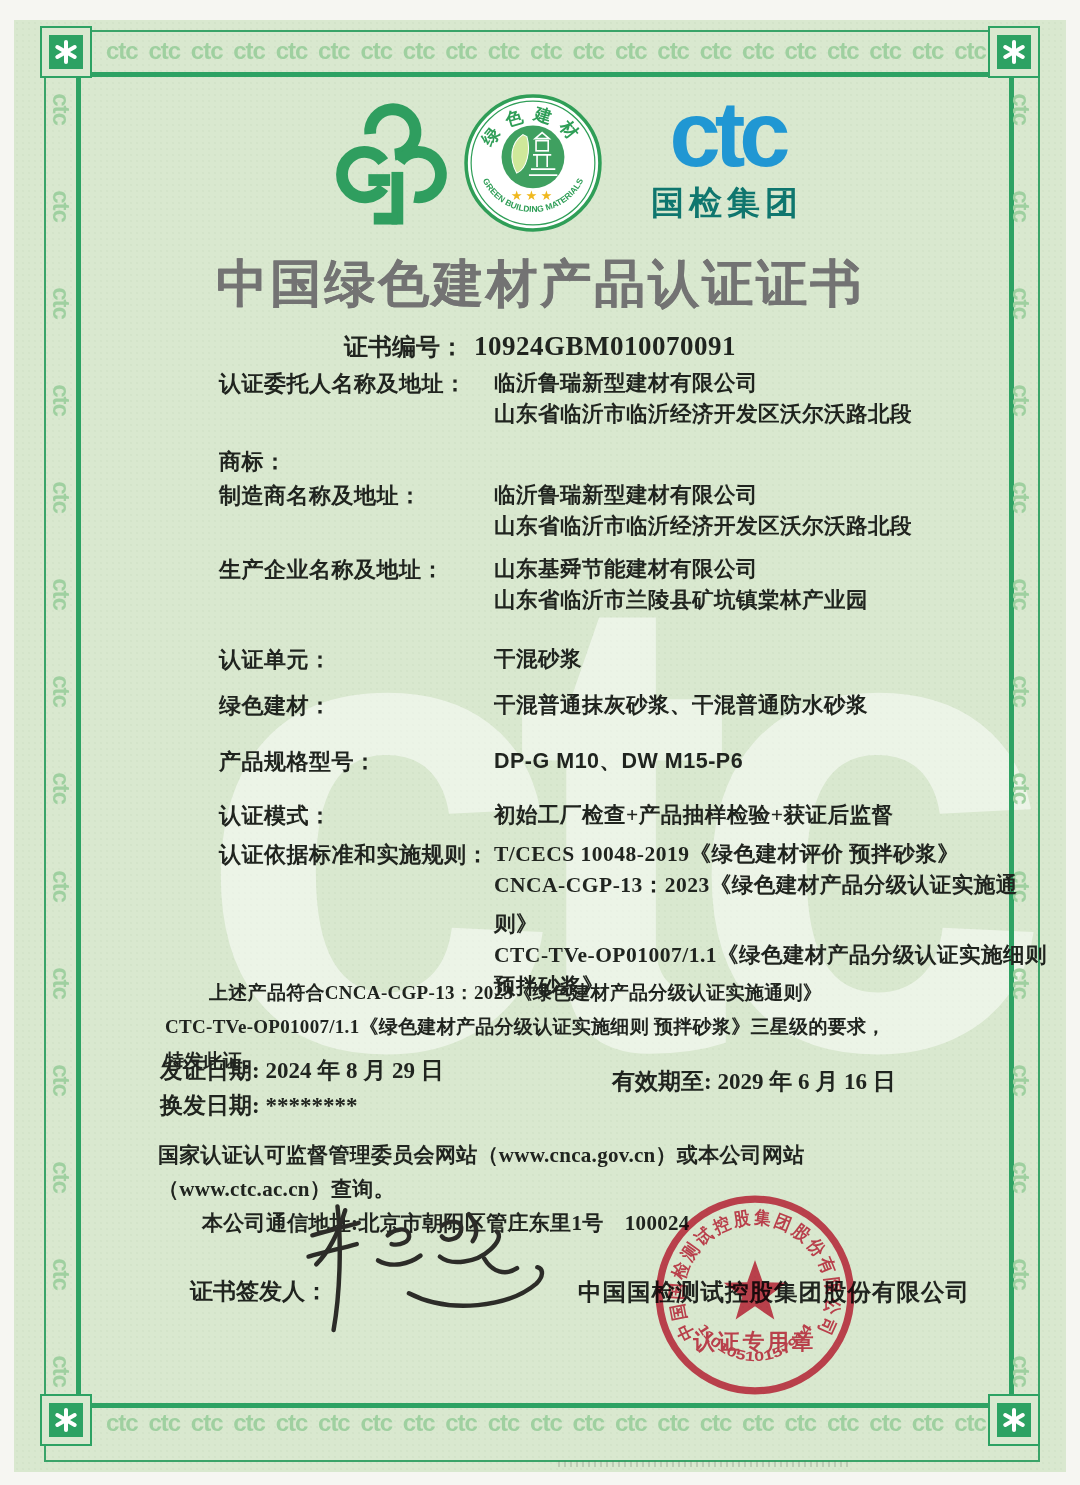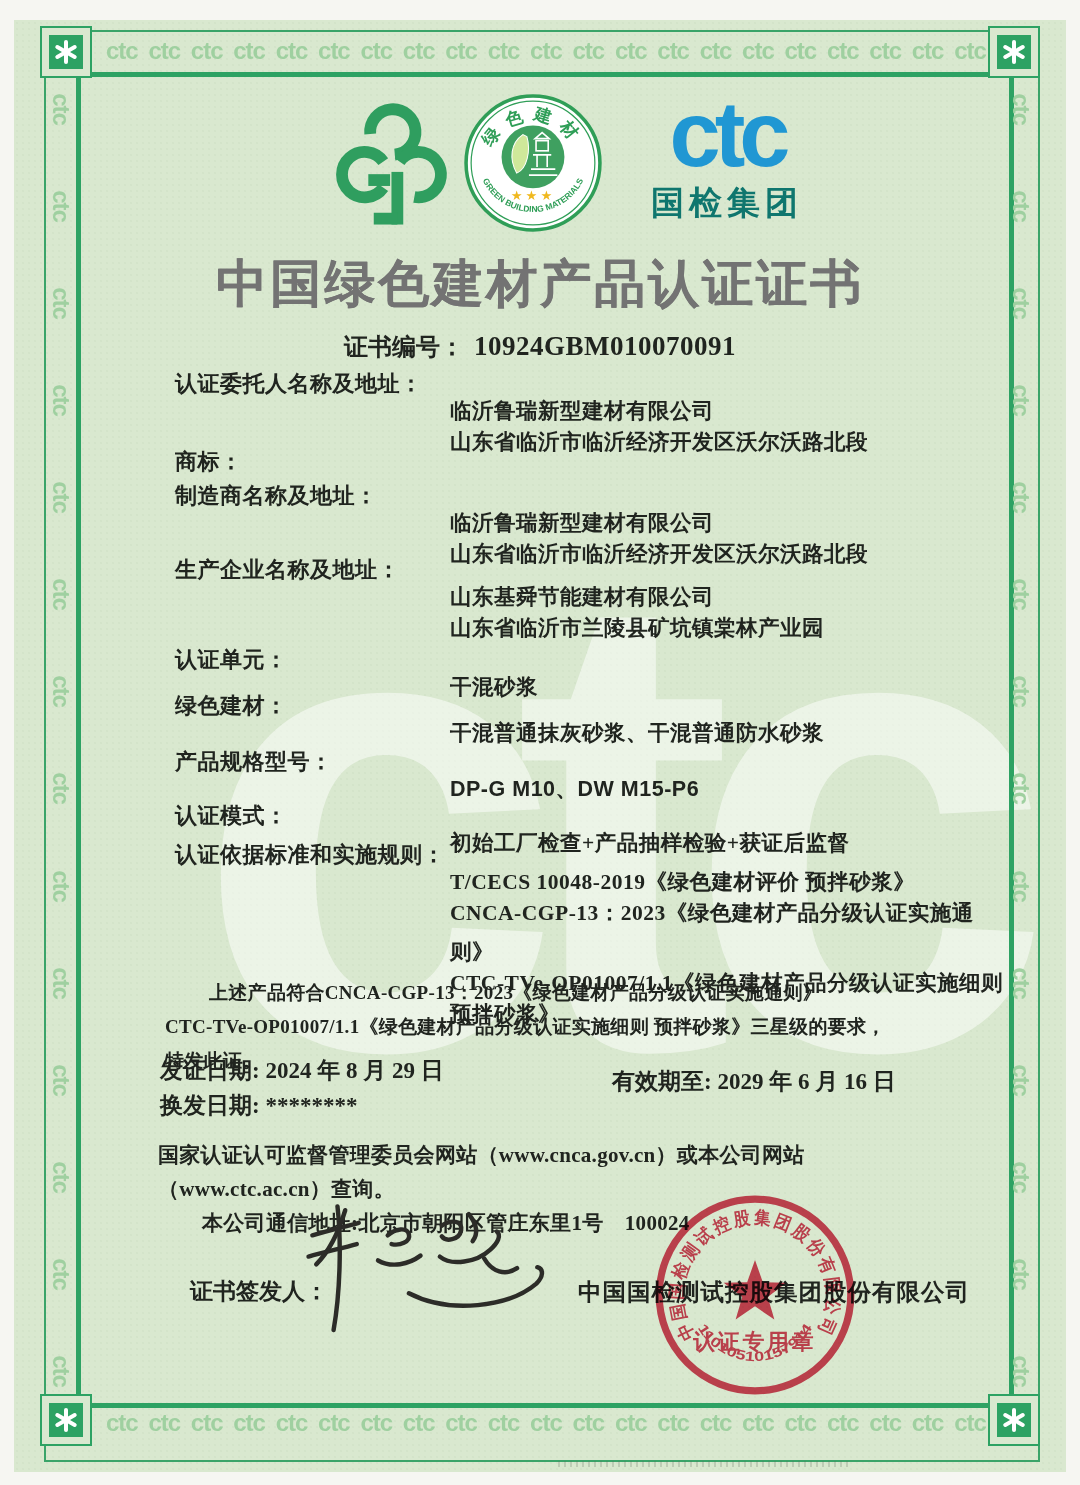--- a/index.html
+++ b/index.html
@@ -39,23 +39,23 @@
            letter-spacing:5px;color:#0f766e;margin-top:4px;}
   
   .title{left:0;top:250px;width:1080px;text-align:center;font-weight:900;font-size:51px;
          letter-spacing:3px;color:#737373;text-shadow:.6px 0 currentColor;}
   .certline{left:0;top:331px;width:1080px;display:flex;justify-content:center;gap:10px;align-items:baseline;}
   .certlabel{font-weight:bold;font-size:24px;}
   .certno{font-weight:bold;font-size:27px;letter-spacing:.5px;}
   
   .row{position:absolute;left:175px;display:flex;}
   .flabel{width:275px;font-weight:bold;font-size:22px;letter-spacing:.5px;}
-  .fvals{width:560px;margin-top:28px;}
+  .fvals{width:560px;}
   .fline{font-weight:bold;font-size:21.5px;line-height:39px;margin-top:-8px;letter-spacing:.5px;}
-  .row .flabel{line-height:39px;margin-top:-8px;}
+  .row .flabel{line-height:39px;margin-top:-8px;margin-left:44px;}
   .para{font-weight:bold;font-size:19px;line-height:34px;letter-spacing:.3px;}
   .indent{padding-left:44px;}
   .dates{font-weight:bold;font-size:23px;}
   .sig-label{font-weight:bold;font-size:23px;}
   .company{font-weight:bold;font-size:23.5px;letter-spacing:1px;}
   .seal-wrap{mix-blend-mode:multiply;opacity:.94;}
   .fuzz{left:558px;top:1461px;width:292px;height:6px;opacity:.45;filter:blur(.3px);
         background:repeating-linear-gradient(90deg,rgba(95,110,95,.5) 0 2px,transparent 2px 6px);}
 </style>
 </head>

